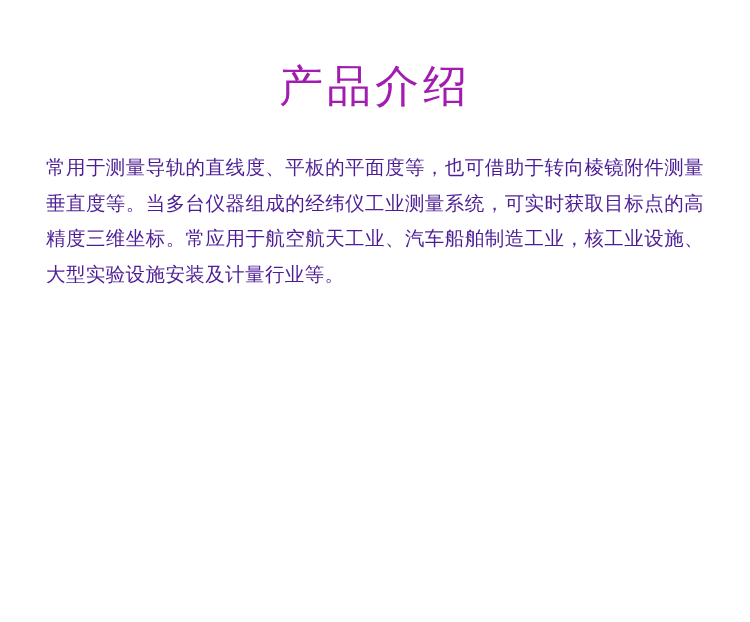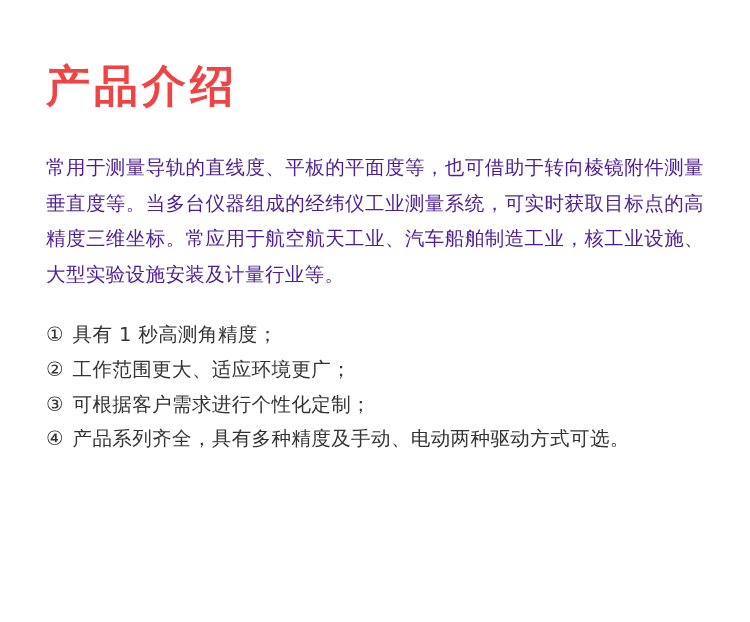--- a/index.html
+++ b/index.html
@@ -15,24 +15,24 @@
     overflow: hidden;
   }
   .page {
     width: 750px;
     height: 622px;
     box-sizing: border-box;
     padding: 0 46px;
     position: relative;
   }
   .title {
-    text-align: left;
-    color: #ef4444;
+    text-align: center;
+    color: #a21caf;
     font-size: 44px;
-    font-weight: bold;
+    font-weight: normal;
     letter-spacing: 4px;
     line-height: 1.1;
     padding-top: 62px;
     padding-bottom: 10px;
     font-family: "DejaVu Serif", "Liberation Serif", serif;
   }
   .body-text {
     margin-top: 30px;
     font-size: 19.5px;
     line-height: 1.82;
@@ -58,32 +58,14 @@
 </style>
 </head>
 <body>
 
 <div class="page">
 
   <div class="title">产品介绍</div>
 
   <div class="body-text">常用于测量导轨的直线度、平板的平面度等，也可借助于转向棱镜附件测量垂直度等。当多台仪器组成的经纬仪工业测量系统，可实时获取目标点的高精度三维坐标。常应用于航空航天工业、汽车船舶制造工业，核工业设施、大型实验设施安装及计量行业等。</div>
 
-  <ul class="feature-list">
-    <li>
-      <span class="marker">①</span>
-      <span>具有 1 秒高测角精度；</span>
-    </li>
-    <li>
-      <span class="marker">②</span>
-      <span>工作范围更大、适应环境更广；</span>
-    </li>
-    <li>
-      <span class="marker">③</span>
-      <span>可根据客户需求进行个性化定制；</span>
-    </li>
-    <li>
-      <span class="marker">④</span>
-      <span>产品系列齐全，具有多种精度及手动、电动两种驱动方式可选。</span>
-    </li>
-  </ul>
 
 </div>
 
 </body></html>

